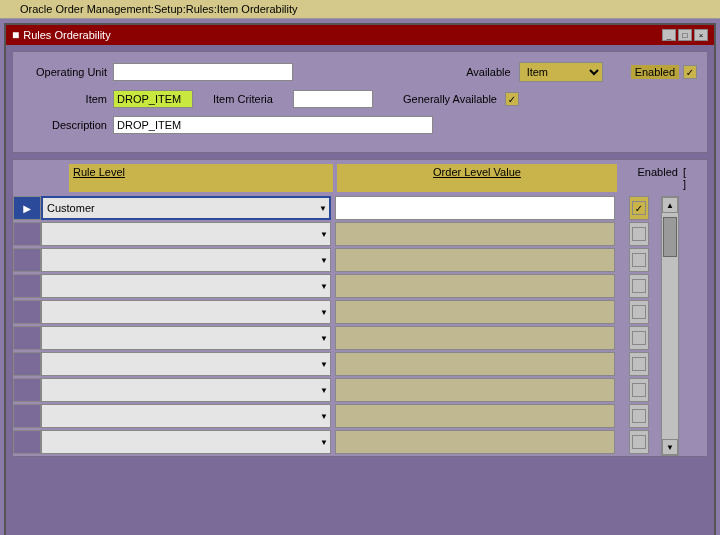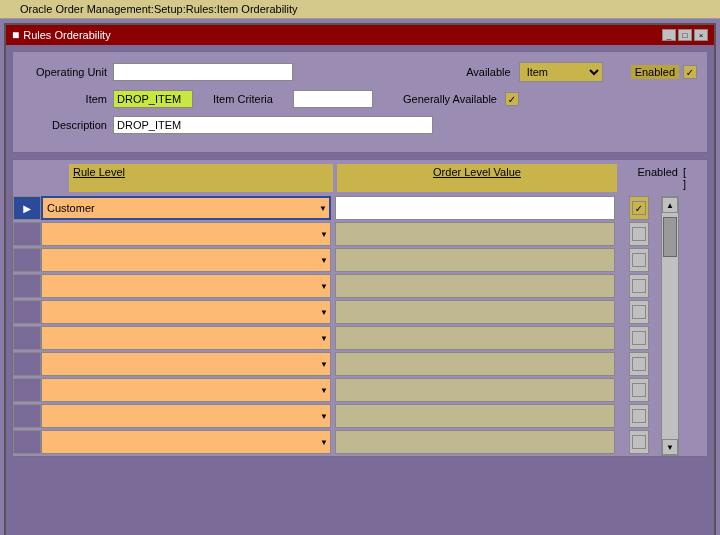--- a/index.html
+++ b/index.html
@@ -247,21 +247,21 @@
 
     .rule-level-col {
       width: 290px;
       display: flex;
       flex-direction: column;
       gap: 2px;
     }
 
     .rule-level-cell {
       height: 24px;
-      background: #fdba74;
+      background: #e5e5e5;
       border: 1px solid #888;
       display: flex;
       align-items: center;
       position: relative;
     }
 
     .rule-level-cell.active {
       border: 2px solid #2B4A9A;
     }
 

